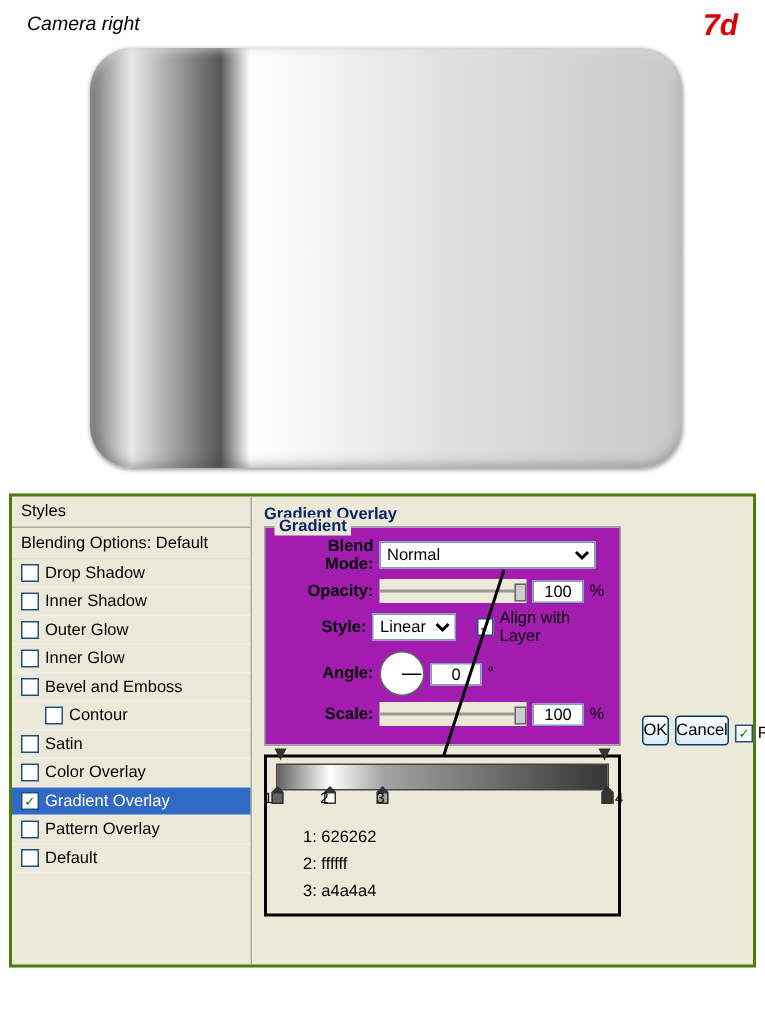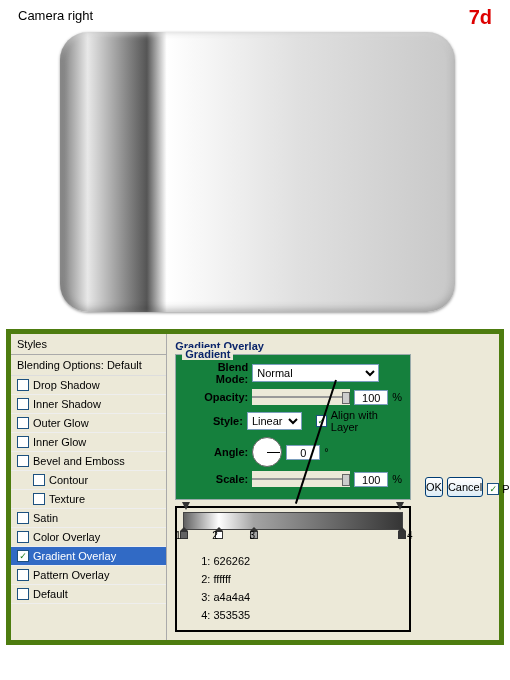--- a/index.html
+++ b/index.html
@@ -1,37 +1,37 @@
 <!DOCTYPE html>
 <html><head>
 <meta charset="utf-8">
 <style>
   * { box-sizing: border-box; margin: 0; padding: 0; font-family: Tahoma, sans-serif; font-size: 11px; }
   body { background: #fff; width: 510px; height: 680px; position: relative; }
-  .preview-area { position: absolute; left: 0; top: 0; width: 510px; height: 325px; }
+  .preview-area { position: absolute; left: 0; top: 0; width: 510px; height: 325px; font-style: italic; }
   .title { position: absolute; left: 18px; top: 8px; font-size: 13px; color: #000; }
   .step { position: absolute; right: 18px; top: 6px; font-size: 20px; color: #d00; font-weight: bold; }
   .camera-body { position: absolute; left: 60px; top: 32px; width: 395px; height: 280px; border-radius: 28px; background: linear-gradient(90deg,#777 0%,#e8e8e8 7%,#555 22%,#fff 27%,#e0e0e0 60%,#c8c8c8 100%); box-shadow: 0 1px 3px rgba(0,0,0,.4), inset 0 -2px 8px rgba(0,0,0,.3), inset 0 2px 6px rgba(255,255,255,.6); }
-  .dialog { position: absolute; left: 6px; top: 329px; width: 498px; height: 316px; border: 5px solid #4d7c0f; background: #ece9d8; display: flex; }
+  .dialog { position: absolute; left: 6px; top: 329px; width: 498px; height: 316px; border: 2px solid #4d7c0f; background: #ece9d8; display: flex; }
   .styles-panel { width: 160px; border-right: 1px solid #aaa; }
   .styles-head { padding: 4px 6px; border-bottom: 1px solid #aaa; }
   .blend-default { padding: 4px 6px; border-bottom: 1px solid #ddd; }
   .style-item { padding: 3px 6px; display: flex; align-items: center; gap: 4px; border-bottom: 1px solid #eee; cursor: pointer; }
   .style-sub { padding-left: 22px; }
   .style-item.selected { background: #316ac5; color: #fff; }
   .cb { width: 12px; height: 12px; border: 1px solid #1c5180; background: #fff; display: inline-flex; align-items: center; justify-content: center; font-size: 9px; color: #1a7a1a; }
   .cb.checked::before { content: "✓"; }
   .center-panel { flex: 1; padding: 6px 8px; position: relative; }
   .group-title { color: #0a246a; font-weight: bold; margin-bottom: 2px; }
-  .group-box { border: 1px solid #9aa; padding: 6px 8px 8px; margin-bottom: 6px; position: relative; background: #15803d; }
+  .group-box { border: 1px solid #9aa; padding: 6px 8px 8px; margin-bottom: 6px; position: relative; background: #a21caf; }
   .group-box .legend { position: absolute; top: -7px; left: 6px; background: #ece9d8; padding: 0 3px; color: #0a246a; font-weight: bold; }
   .row { display: flex; align-items: center; margin-bottom: 4px; gap: 4px; }
   .row label { width: 64px; text-align: right; font-weight: bold; }
   select { height: 18px; border: 1px solid #7b9ebd; background: #fff; font-size: 11px; }
-  .bm-sel { width: 127px; }
+  .bm-sel { width: 144px; }
   .st-sel { width: 60px; }
   .slider { height: 16px; background: #ece9d8; position: relative; border: none; }
   .slider::before { content: ""; position: absolute; left: 0; right: 0; top: 7px; height: 2px; background: #999; }
   .slider-thumb { position: absolute; top: 3px; width: 8px; height: 12px; background: #ccc; border: 1px solid #666; }
   .numbox { width: 34px; height: 15px; border: 1px solid #7b9ebd; background: #fff; text-align: center; line-height: 15px; }
   .grad-swatch { width: 92px; height: 16px; border: 1px solid #555; background: linear-gradient(90deg,#626262 0%,#fff 25%,#a4a4a4 50%,#353535 100%); display: inline-block; }
   .dd-btn { width: 14px; height: 16px; border: 1px solid #7b9ebd; border-left: none; background: #dbe4f0; text-align: center; line-height: 14px; font-size: 8px; }
   .angle-circ { width: 30px; height: 30px; border: 1px solid #666; border-radius: 50%; position: relative; background: #fff; }
   .angle-circ::after { content: ""; position: absolute; left: 14px; top: 14px; width: 13px; height: 1px; background: #000; }
   .ge-box { border: 2px solid #000; padding: 4px 6px 6px; margin-top: 4px; position: relative; }
@@ -83,24 +83,20 @@
           <span>Inner Glow</span>
         </div>
         <div class="style-item">
           <span class="cb"></span>
           <span>Bevel and Emboss</span>
         </div>
         <div class="style-item style-sub">
           <span class="cb"></span>
           <span>Contour</span>
         </div>
-        <div class="style-item style-sub">
-          <span class="cb"></span>
-          <span>Texture</span>
-        </div>
         <div class="style-item">
           <span class="cb"></span>
           <span>Satin</span>
         </div>
         <div class="style-item">
           <span class="cb"></span>
           <span>Color Overlay</span>
         </div>
         <div class="style-item selected">
           <span class="cb checked"></span>
@@ -185,21 +181,20 @@
       <div id="ge-nums">
           <div class="ge-num" style="left: calc(0% - 2px);">1</div>
           <div class="ge-num" style="left: calc(16% - 2px);">2</div>
           <div class="ge-num" style="left: calc(32% - 2px);">3</div>
           <div class="ge-num" style="left: calc(100% - 2px);">4</div>
         </div>
       <div class="stop-list" id="stop-list">
           <div>1: 626262</div>
           <div>2: ffffff</div>
           <div>3: a4a4a4</div>
-          <div>4: 353535</div>
         </div>
     </div>
   </div>
 
   <div class="right-panel">
     <div class="btn">OK</div>
     <div class="btn">Cancel</div>
     <div class="prev-row">
       <span class="cb checked"></span>
       <span>Preview</span>

